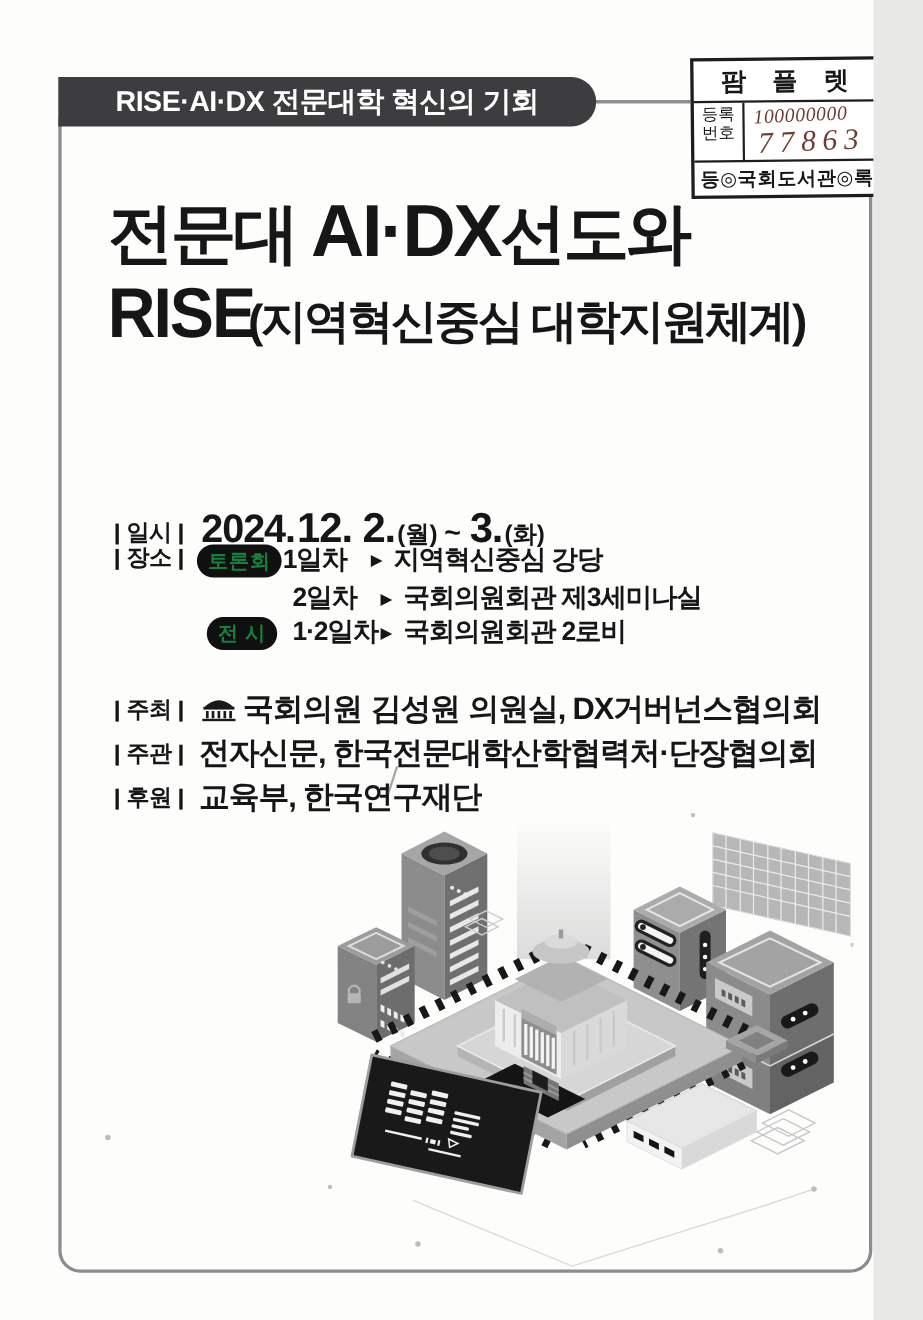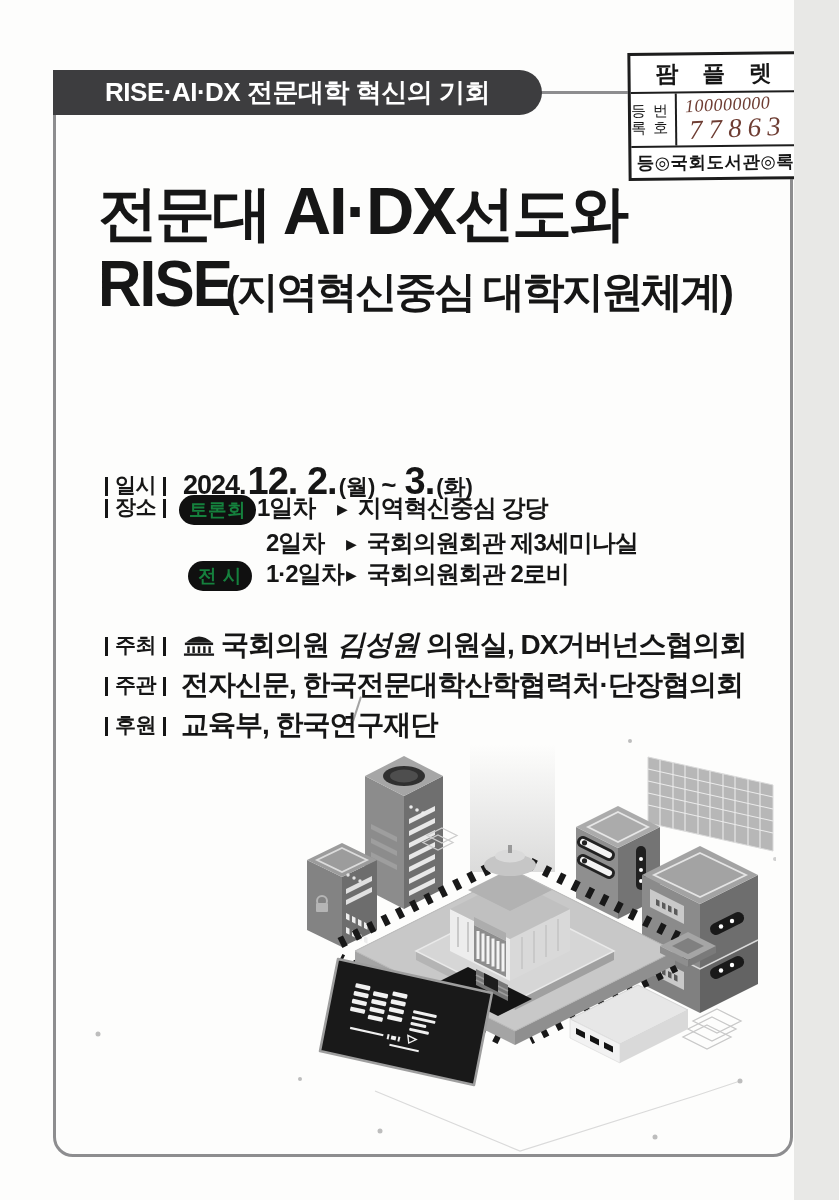--- a/index.html
+++ b/index.html
@@ -11,55 +11,55 @@
   
   .ribbon{position:absolute;left:53px;top:70px;width:489px;height:45px;background:#3d3d3f;
           border-radius:0 23px 23px 0;z-index:6;display:flex;align-items:center;justify-content:center;}
   .ribbon span{color:#fff;font-size:26px;font-weight:800;letter-spacing:-0.5px;white-space:nowrap;}
   
   .stamp{position:absolute;left:628px;top:52px;width:168px;background:#fff;border:3px solid #1d1d1d;
          z-index:7;transform:rotate(-0.6deg);font-family:"Liberation Serif","DejaVu Serif",serif;}
   .stamp-title{text-align:center;font-size:23px;font-weight:700;letter-spacing:9px;padding:3px 0 2px 7px;
                border-bottom:2.5px solid #1d1d1d;}
   .stamp-mid{display:flex;border-bottom:2.5px solid #1d1d1d;}
-  .stamp-reglabel{width:44px;border-right:2.5px solid #1d1d1d;display:flex;
-                  align-items:center;justify-content:flex-end;font-size:15px;line-height:17px;padding:3px 0;}
+  .stamp-reglabel{width:44px;border-right:2.5px solid #1d1d1d;display:flex;flex-direction:column;
+                  align-items:center;justify-content:flex-start;font-size:15px;line-height:17px;padding:3px 0;}
   .stamp-numbers{flex:1;padding:2px 4px 3px 8px;}
   .hw{color:#6e3d33;font-style:italic;transform:rotate(-2deg);line-height:1.05;}
   .hw1{font-size:18px;letter-spacing:0.5px;}
   .hw2{font-size:27px;letter-spacing:6px;margin-left:4px;}
   .stamp-footer{text-align:center;font-size:17.5px;font-weight:700;padding:3px 0;letter-spacing:0.5px;}
   
   .t-line{position:absolute;left:98px;white-space:nowrap;font-weight:800;letter-spacing:-3px;}
   .t1{top:172px;font-size:60px;}
   .t1 .em{font-size:67px;font-weight:900;letter-spacing:-2px;}
   .t2{top:247px;font-size:64px;font-weight:900;}
   .t2 .em{display:inline-block;transform:scaleX(0.94);transform-origin:left;letter-spacing:-2px;}
   .t2 .paren{font-size:42px;font-weight:800;letter-spacing:-2.5px;margin-left:-14px;}
   .t3{top:315px;font-size:60px;}
   
   .irow{position:absolute;left:98px;display:flex;align-items:baseline;white-space:nowrap;}
   .lab{display:inline-flex;align-items:center;font-size:21px;font-weight:800;letter-spacing:-0.5px;}
   .bar{display:inline-block;width:3px;height:19px;background:#151515;margin:0 7px;transform:translateY(2px);}
   .lab-spacer{display:inline-block;width:84px;}
   .row-date{top:444px;}
-  .yr{font-size:27px;font-weight:800;margin-left:10px;letter-spacing:-1px;}
+  .yr{font-size:36px;font-weight:800;margin-left:10px;letter-spacing:-1px;}
   .big-d{font-size:38px;font-weight:900;letter-spacing:-1px;margin:16px 2px;}
   .wk{font-size:22px;font-weight:800;}
   .tilde{font-size:26px;font-weight:800;margin:0 6px;}
   .vrow1{top:492px;}.vrow2{top:527px;}.vrow3{top:558px;}
   .badge-cell{display:inline-block;width:78px;margin-left:6px;}
   .pill{display:inline-block;background:#101010;color:#15803d;font-size:18.5px;font-weight:800;
         min-width:40px;text-align:center;padding:2px 10px 3px;border-radius:15px;letter-spacing:0.5px;}
   .day{display:inline-block;min-width:80px;font-size:24px;font-weight:700;letter-spacing:-1px;}
   .arrow{font-size:14px;margin:0 10px 0 0;transform:translateY(-2px);}
   .place{font-size:24px;font-weight:700;letter-spacing:-1px;}
   .row-host{top:594px;}.row-org{top:634px;}.row-spon{top:674px;}
   .itext{font-size:28px;font-weight:700;letter-spacing:-1px;margin-left:8px;margin-top:32px;}
-  .strong{font-weight:900;font-style:italic;}
+  .strong{font-weight:900;}
   .bld-icon{display:inline-block;margin:0 4px 0 10px;transform:translateY(2px);}
   .scan-mark{position:absolute;left:356px;top:696px;width:2px;height:26px;background:#5a5a5a;
              opacity:0.55;transform:rotate(18deg);z-index:2;}
   .illo{position:absolute;left:56px;top:729px;z-index:2;}
 </style>
 </head>
 <body>
 
 <div class="page">
 

